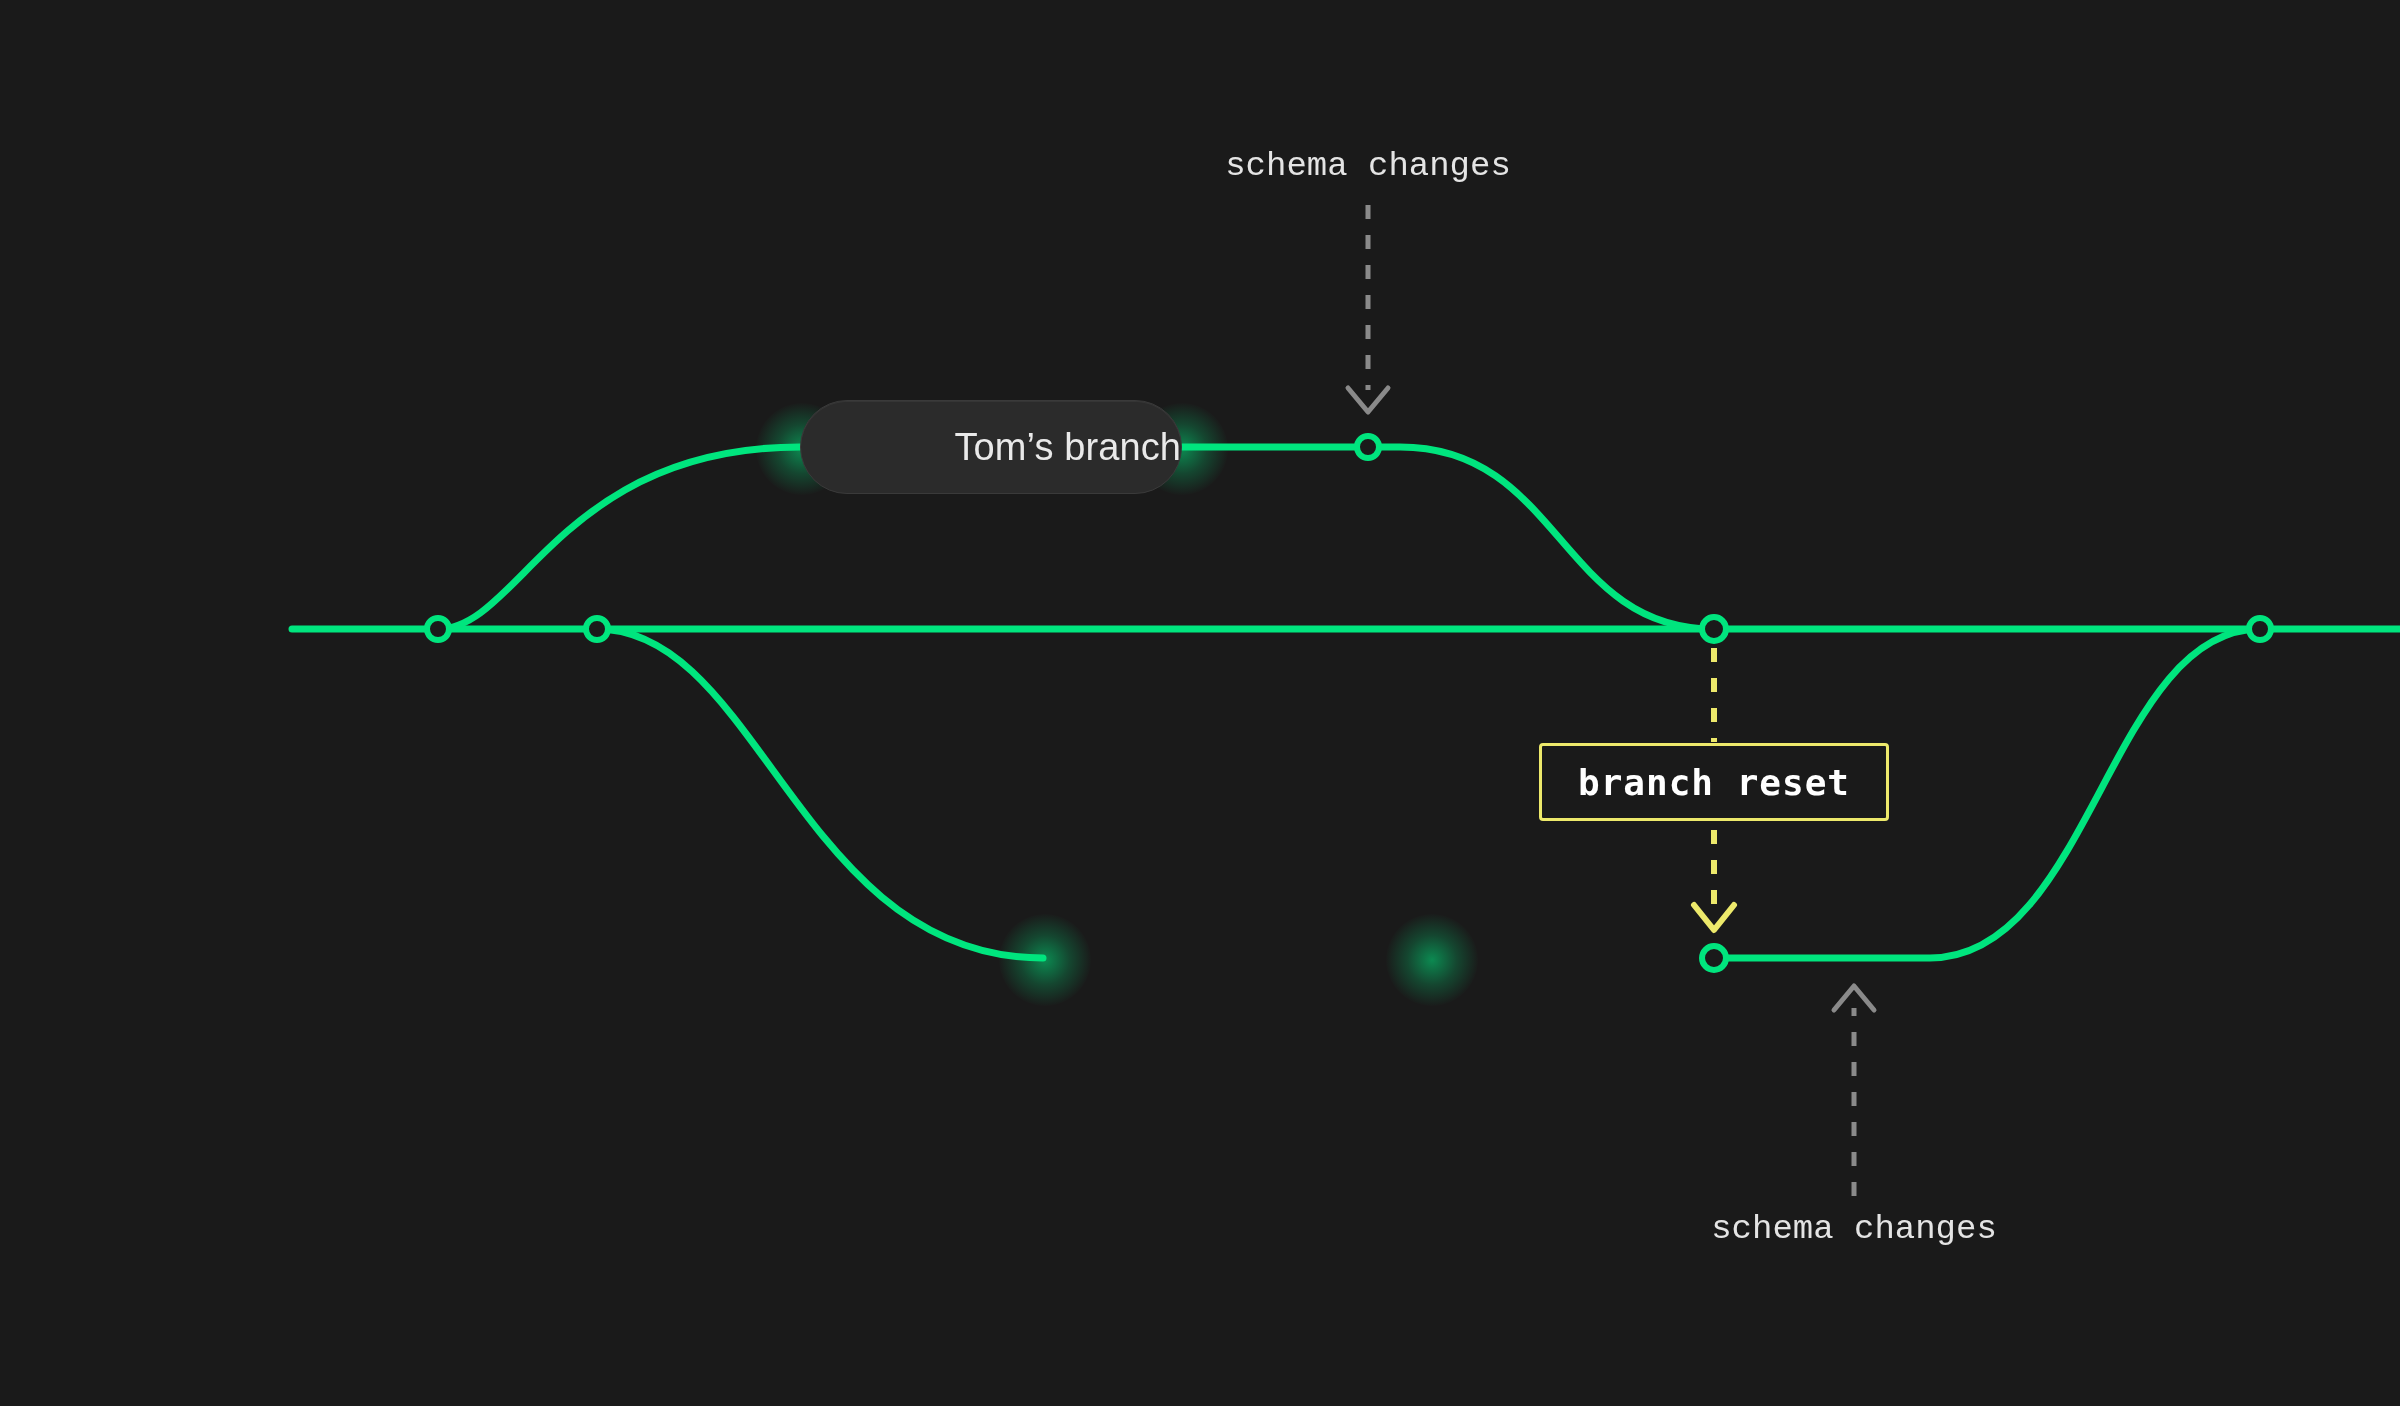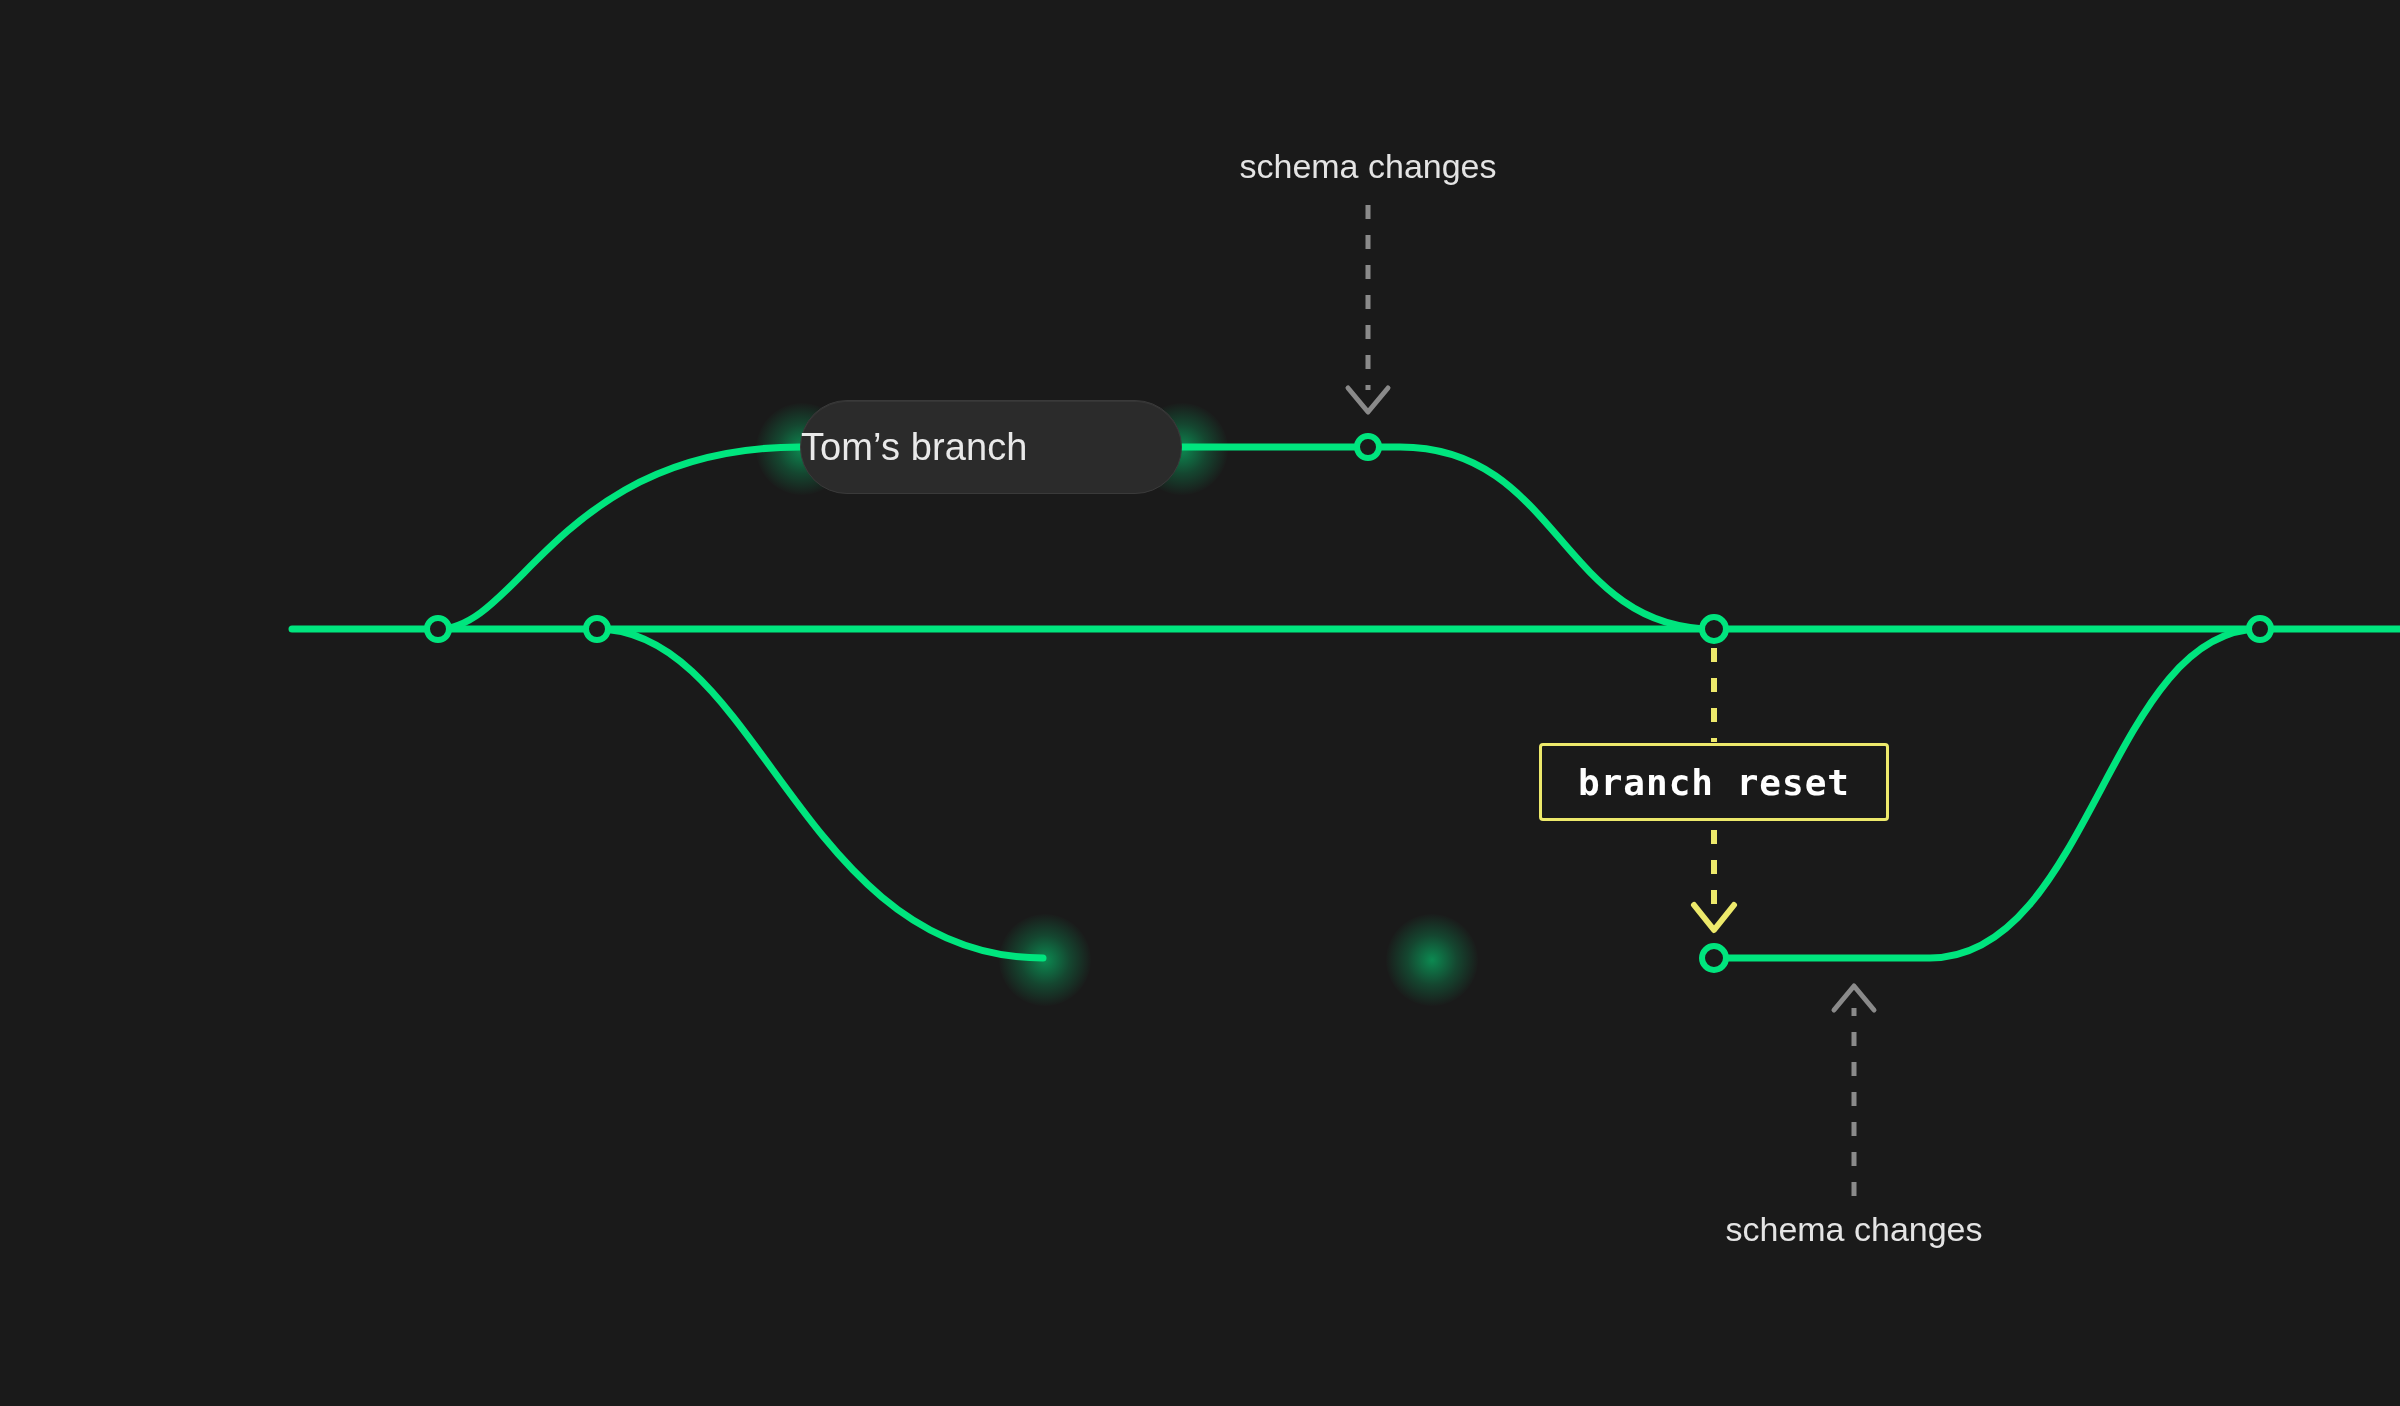--- a/index.html
+++ b/index.html
@@ -29,21 +29,21 @@
     width: 2400px;
     height: 1406px;
     display: block;
   }
 
   
   .pill {
     position: absolute;
     display: flex;
     align-items: center;
-    justify-content: flex-start;
+    justify-content: flex-end;
     box-sizing: border-box;
     border-radius: 999px;
     color: #e9e9e9;
     font-size: 38px;
     letter-spacing: 0.1px;
     white-space: nowrap;
     z-index: 5;
   }
 
   .pill.branch {
@@ -71,20 +71,21 @@
     pointer-events: none;
   }
 
   
   .anno {
     position: absolute;
     color: #e4e4e4;
     font-size: 34px;
     white-space: nowrap;
     z-index: 6;
+    font-family: Liberation Mono, monospace;
   }
 
   
   .callout {
     position: absolute;
     box-sizing: border-box;
     display: flex;
     align-items: center;
     justify-content: center;
     background: #1a1a1a;

